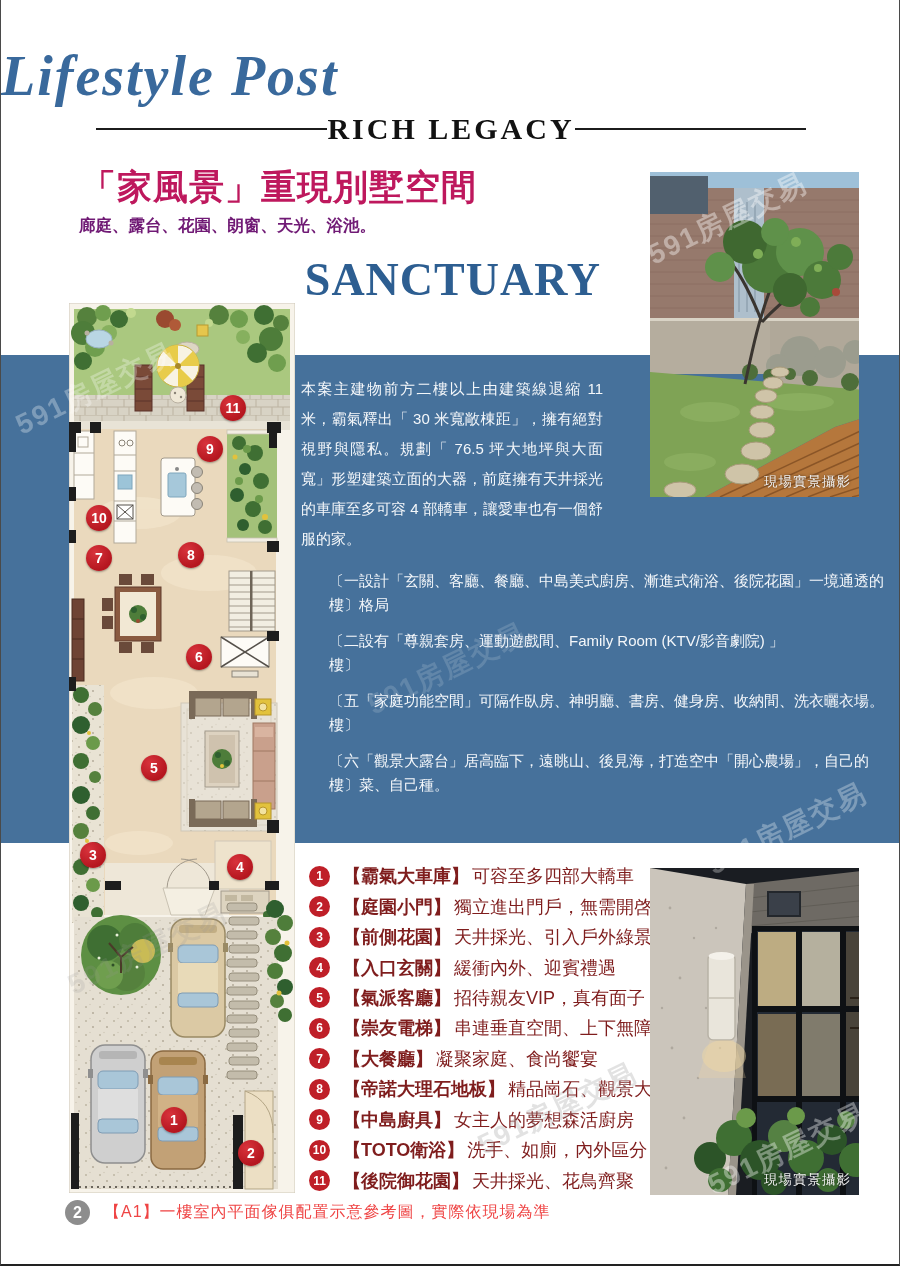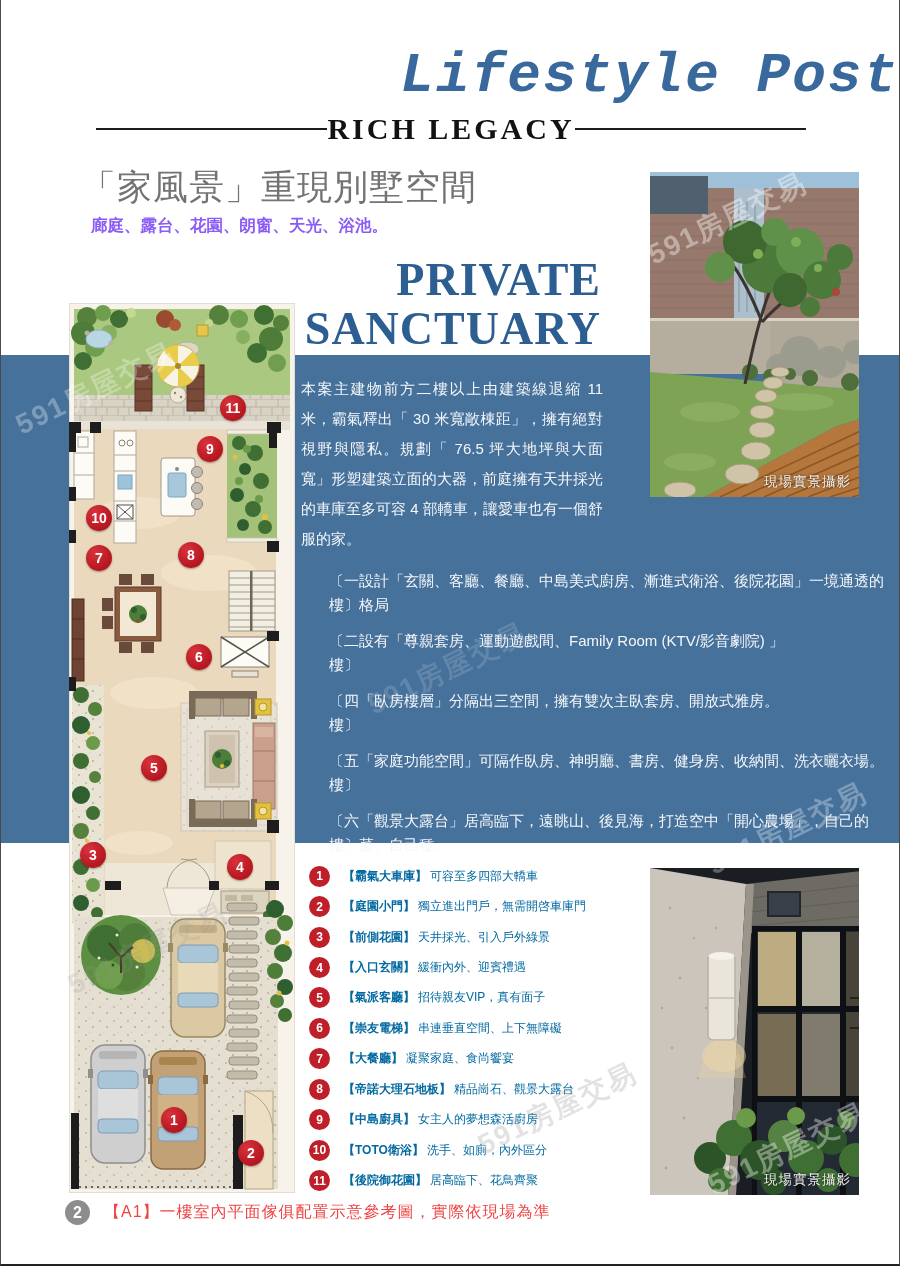--- a/index.html
+++ b/index.html
@@ -4,39 +4,39 @@
 <style>
   * { margin:0; padding:0; box-sizing:border-box; }
   body { background:#e9e9e9; font-family:"Liberation Sans", sans-serif; }
   .page {
     position:relative; width:900px; height:1266px; margin:0 auto;
     background:#ffffff; overflow:hidden;
     border-left:1px solid #4a4a4a; border-right:1px solid #4a4a4a; border-bottom:2px solid #222;
   }
   
   .script-title {
-    position:absolute; top:44px; left:0; width:100%; text-align:right;
-    font-family:Liberation Mono, monospace; font-style:italic; font-weight:bold;
+    position:absolute; top:44px; left:0; width:100%; text-align:left;
+    font-family:Liberation Serif, serif; font-style:italic; font-weight:bold;
     font-size:56px; color:#39699c; letter-spacing:2px;
   }
   .sub-title-row {
     position:absolute; top:112px; left:95px; width:710px;
     display:flex; align-items:center; 
   }
   .sub-title-row .rule { flex:1; height:2px; background:#1c1c1c; }
   .sub-title {
     font-family:"Liberation Serif", serif; font-weight:bold; font-size:30px;
     color:#121212; letter-spacing:3px; white-space:nowrap;
   }
   
   .cn-title {
     position:absolute; top:164px; left:80px;
-    font-size:35px; font-weight:normal; color:#737373; letter-spacing:1px;
-  }
-  .cn-sub { position:absolute; top:214px; left:90px; font-size:16.5px; color:#8b5cf6; line-height:23px; font-weight:bold; }
+    font-size:35px; font-weight:bold; color:#be185d; letter-spacing:1px;
+  }
+  .cn-sub { position:absolute; top:214px; left:78px; font-size:16.5px; color:#701a75; line-height:23px; font-weight:bold; }
   .en-title {
     position:absolute; top:255px; left:255px; width:345px; text-align:right;
     font-family:"Liberation Serif", serif; font-weight:bold; color:#2d5e91;
     font-size:46px; line-height:49px; letter-spacing:1px;
   }
   
   .band { position:absolute; top:355px; left:0; width:900px; height:488px; background:#46719b; }
   .desc-par {
     position:absolute; top:374px; left:300px; width:302px;
     color:#f4f7fa; font-size:15px; line-height:30px; text-align:justify;
@@ -45,21 +45,21 @@
   .floor-row { display:flex; color:#f4f7fa; font-size:15px; line-height:23.5px; margin-bottom:13px; }
   .floor-label { flex:0 0 58px;text-align:right; }
   .floor-text { flex:1; }
   
   .legend { position:absolute; top:861px; left:308px; width:305px; }
   .lg-row { display:flex; align-items:center; height:30.45px; }
   .lg-dot {
     flex:0 0 21px; height:21px; border-radius:50%; background:#bf1f28;
     color:#fff; font-size:12px; font-weight:bold; display:flex; align-items:center; justify-content:center;
   }
-  .lg-title, .lg-desc { font-size:12px; color:#0369a1; white-space:nowrap; }
+  .lg-title, .lg-desc { font-size:18px; color:#7f1d1d; white-space:nowrap; }
   .lg-title { margin-left:13px; font-weight:bold; }
   .lg-desc { margin-left:3px; }
   
   .photo { position:absolute; overflow:hidden;padding-left:29px; }
   .photo-top { top:172px; left:620px; width:238px; height:325px; }
   .photo-bottom { top:868px; left:620px; width:238px; height:327px; }
   .photo-caption {
     position:absolute; right:8px; bottom:6px; color:#f2f2f2; font-size:13.5px;
     letter-spacing:1px; text-shadow:0 0 3px rgba(0,0,0,.6);
   }
@@ -96,42 +96,37 @@
     <div class="rule"></div>
     <div class="sub-title">RICH LEGACY</div>
     <div class="rule"></div>
   </div>
 
   <div class="cn-title">「家風景」重現別墅空間</div>
   <div class="cn-sub">
     <div>廊庭、露台、花園、朗窗、天光、浴池。</div>
   </div>
   <div class="en-title">
-    <div>PRIVATE</div>
     <div>SANCTUARY</div>
   </div>
 
   <div class="band"></div>
 
   <div class="desc-par">本案主建物前方二樓以上由建築線退縮 11 米，霸氣釋出「 30 米寬敞棟距」，擁有絕對視野與隱私。規劃「 76.5 坪大地坪與大面寬」形塑建築立面的大器，前庭擁有天井採光的車庫至多可容 4 部轎車，讓愛車也有一個舒服的家。</div>
 
   <div class="floors">
     <div class="floor-row">
         <span class="floor-label">〔一樓〕</span>
         <span class="floor-text">設計「玄關、客廳、餐廳、中島美式廚房、漸進式衛浴、後院花園」一境通透的格局</span>
       </div>
     <div class="floor-row">
         <span class="floor-label">〔二樓〕</span>
         <span class="floor-text">設有「尊親套房、運動遊戲間、Family Room (KTV/影音劇院) 」</span>
       </div>
     <div class="floor-row">
-        <span class="floor-label">〔四樓〕</span>
-        <span class="floor-text">「臥房樓層」分隔出三空間，擁有雙次主臥套房、開放式雅房。</span>
-      </div>
-    <div class="floor-row">
         <span class="floor-label">〔五樓〕</span>
         <span class="floor-text">「家庭功能空間」可隔作臥房、神明廳、書房、健身房、收納間、洗衣曬衣場。</span>
       </div>
     <div class="floor-row">
         <span class="floor-label">〔六樓〕</span>
         <span class="floor-text">「觀景大露台」居高臨下，遠眺山、後見海，打造空中「開心農場」，自己的菜、自己種。</span>
       </div>
   </div>
 
   <div class="legend">
@@ -181,21 +176,21 @@
         <span class="lg-desc">女主人的夢想森活廚房</span>
       </div>
     <div class="lg-row">
         <span class="lg-dot">10</span>
         <span class="lg-title">【TOTO衛浴】</span>
         <span class="lg-desc">洗手、如廁，內外區分</span>
       </div>
     <div class="lg-row">
         <span class="lg-dot">11</span>
         <span class="lg-title">【後院御花園】</span>
-        <span class="lg-desc">居高臨下、花鳥齊聚</span>
+        <span class="lg-desc">天井採光、花鳥齊聚</span>
       </div>
   </div>
 
   <div class="photo photo-top">
     <svg width="238" height="325" viewBox="0 0 238 325">
       <rect x="0" y="0" width="238" height="120" fill="#9ec0d8"></rect>
       <rect x="0" y="16" width="238" height="136" fill="#96796c"></rect>
       <g stroke="#87685c" stroke-width="1" opacity="0.6">
         <line x1="0" y1="28" x2="238" y2="28"></line>
           <line x1="0" y1="40" x2="238" y2="40"></line>

